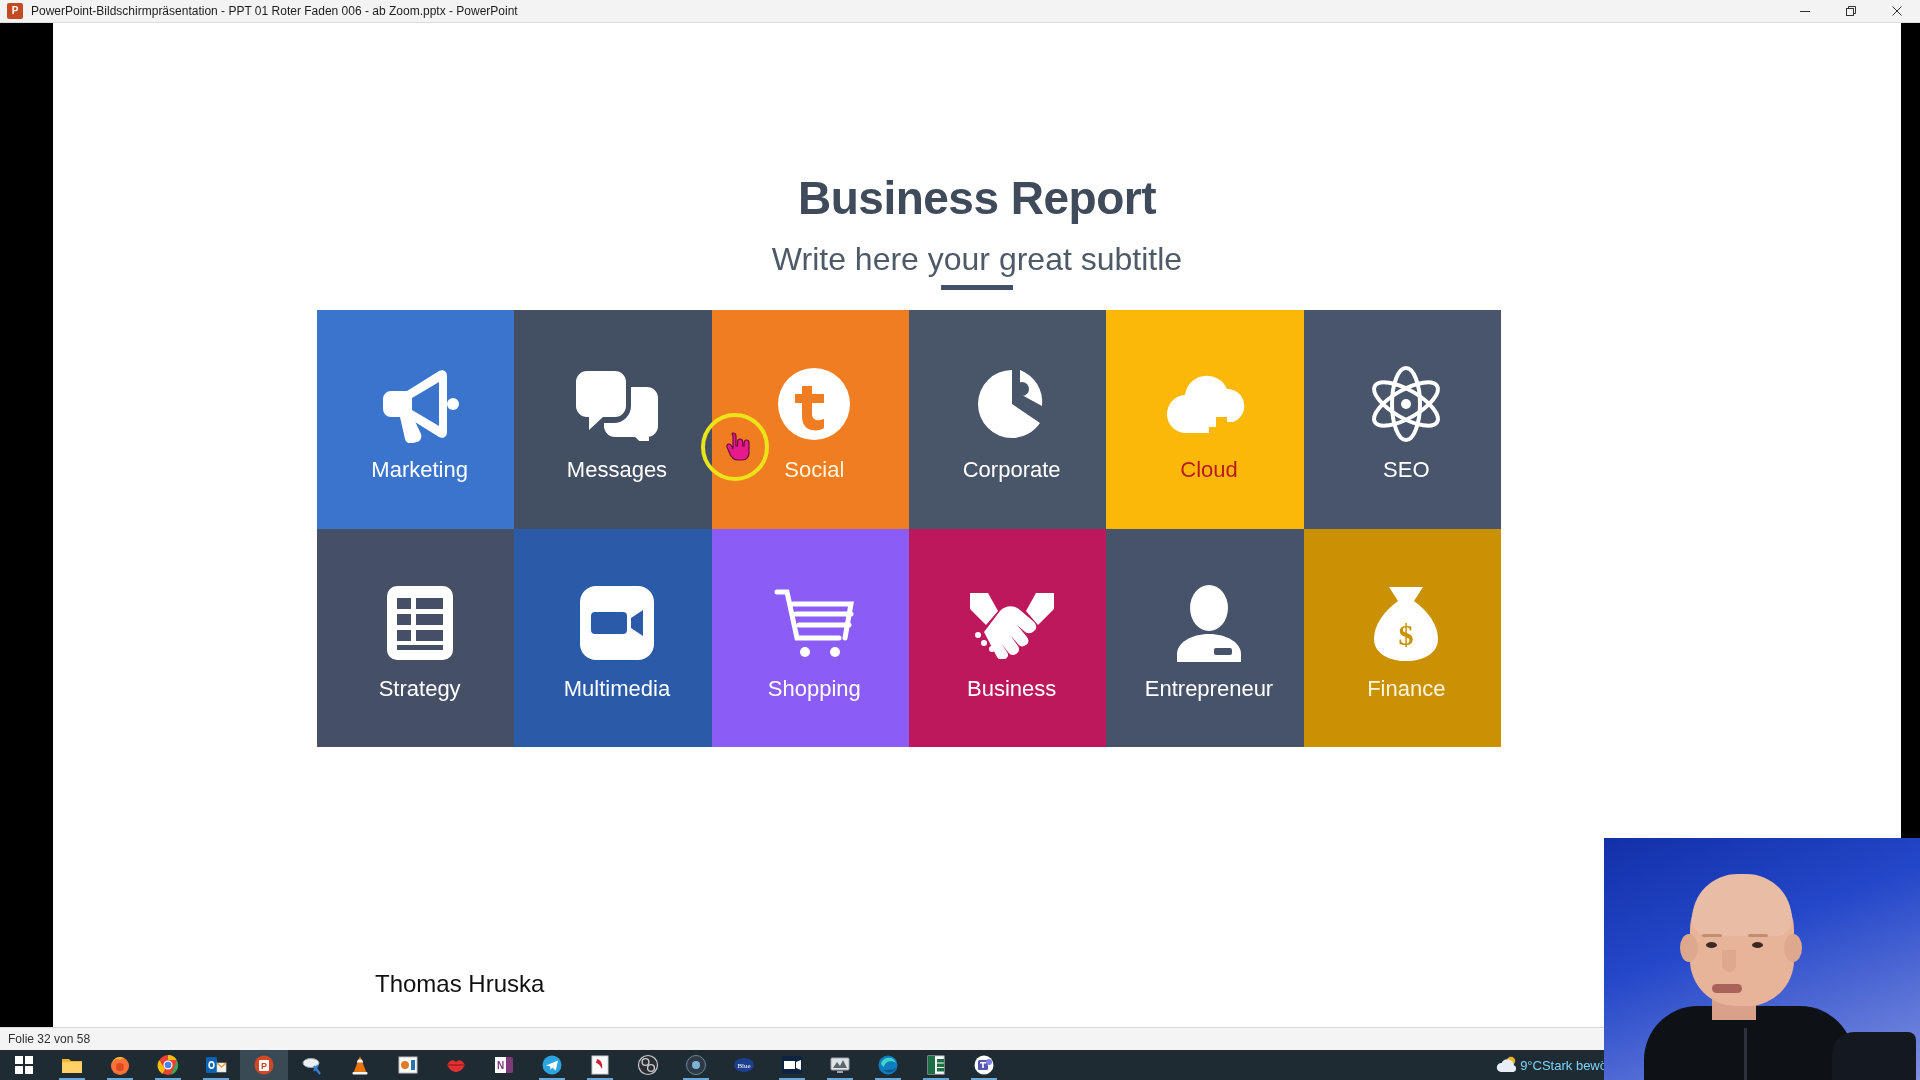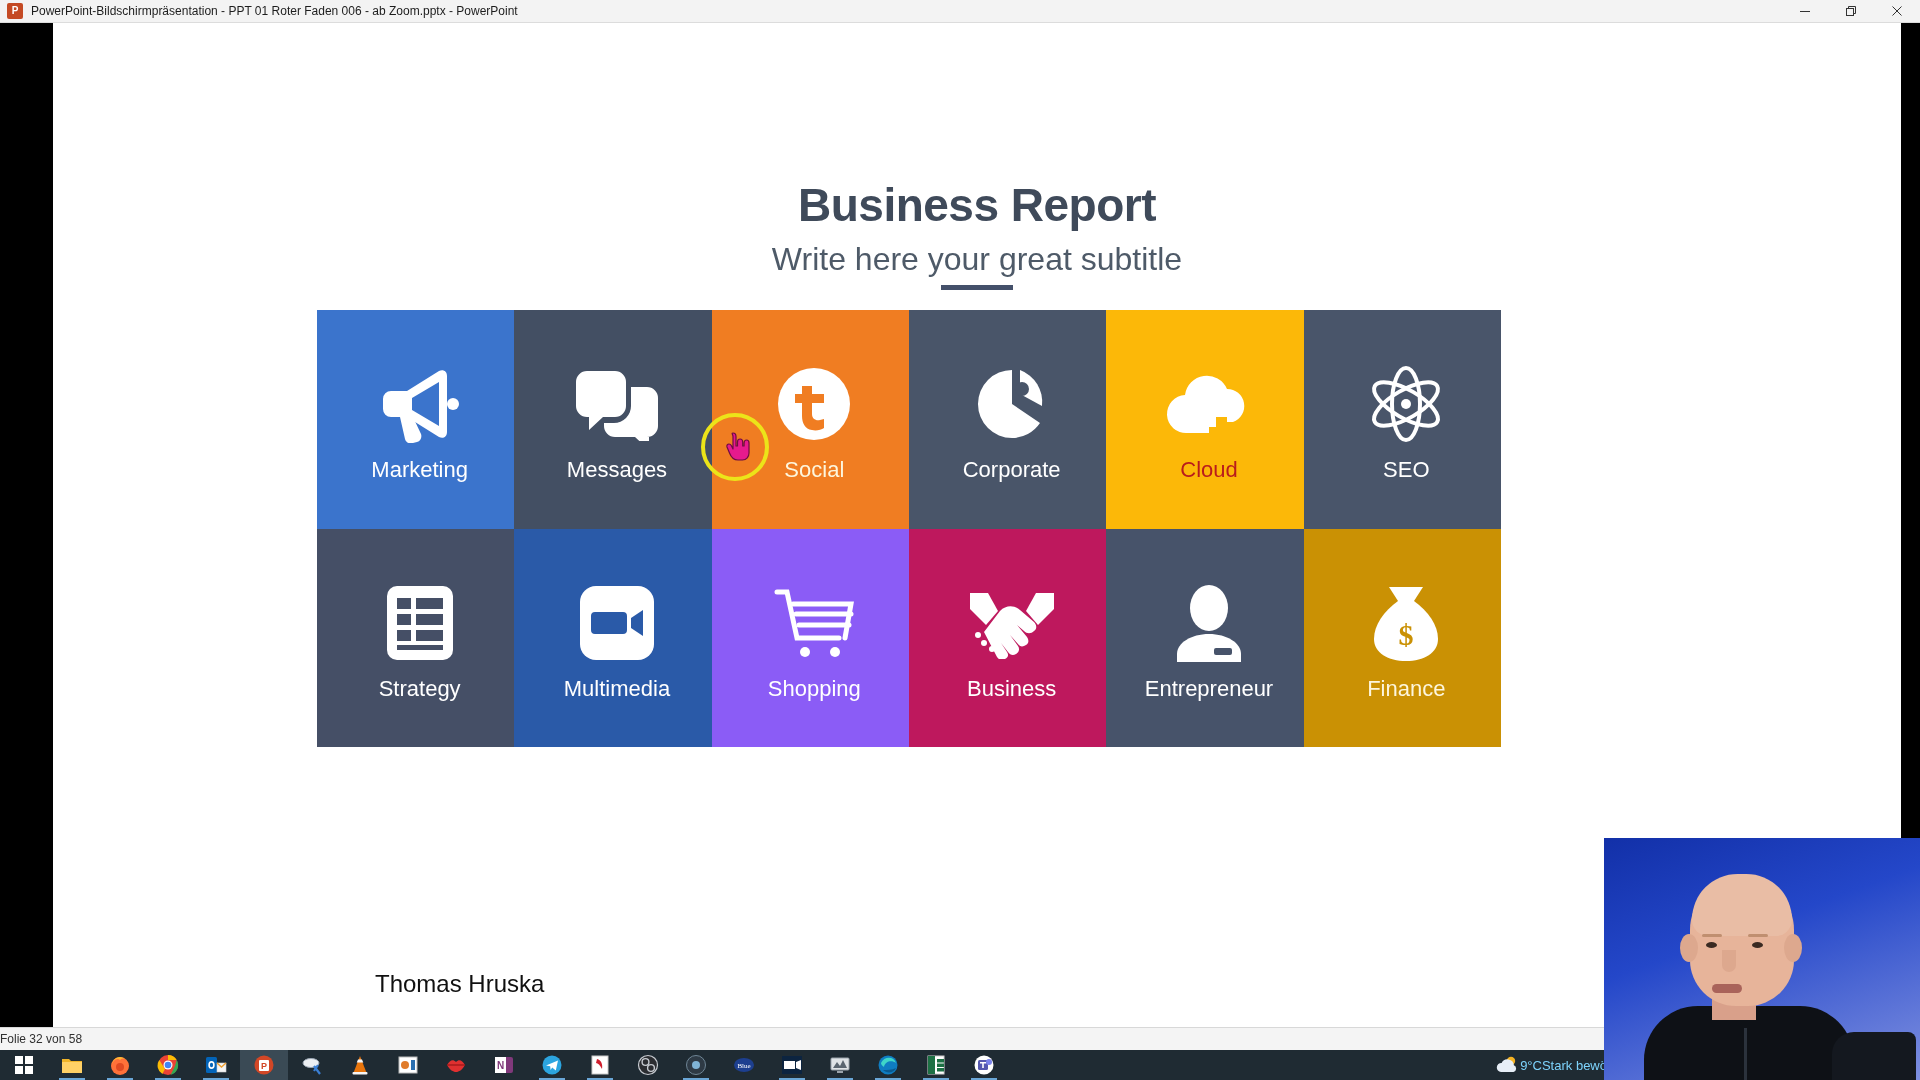--- a/index.html
+++ b/index.html
@@ -36,21 +36,21 @@
   .slide-stage {
     position: absolute; left: 0; top: 23px; width: 1920px; height: 1004px;
     background: #000;
   }
   .slide {
     position: absolute; left: 53px; top: 0px; width: 1848px; height: 1004px;
     background: #ffffff;
   }
 
   .slide-title {
-    position: absolute; left: 0; top: 155px; width: 1848px;
+    position: absolute; left: 0; top: 148px; width: 1848px;
     text-align: center;
     font-size: 46px; font-weight: bold; color: #3f4a5a;
     letter-spacing: -0.5px;
   }
   .slide-subtitle {
     position: absolute; left: 0; top: 218px; width: 1848px;
     text-align: center;
     font-size: 32px; font-weight: 400; color: #4e5a68;
   }
   .title-rule {
@@ -103,21 +103,21 @@
   }
 
   
   .statusbar {
     position: absolute; left: 0; top: 1027px; width: 1920px; height: 23px;
     background: #f4f4f4;
     border-top: 1px solid #d8d8d8;
     display: flex; align-items: center;
     font-size: 12px; color: #303030;
   }
-  .sb-left { }
+  .sb-left { margin-left: 8px; }
   .sb-right { margin-left: auto; margin-right: 8px; display: flex; align-items: center; gap: 5px; }
   .sb-display-icon { display: block; }
 
   
   .taskbar {
     position: absolute; left: 0; top: 1050px; width: 1920px; height: 30px;
     background: #1f2b33;
     display: flex; align-items: center;
   }
   .tb-item {

